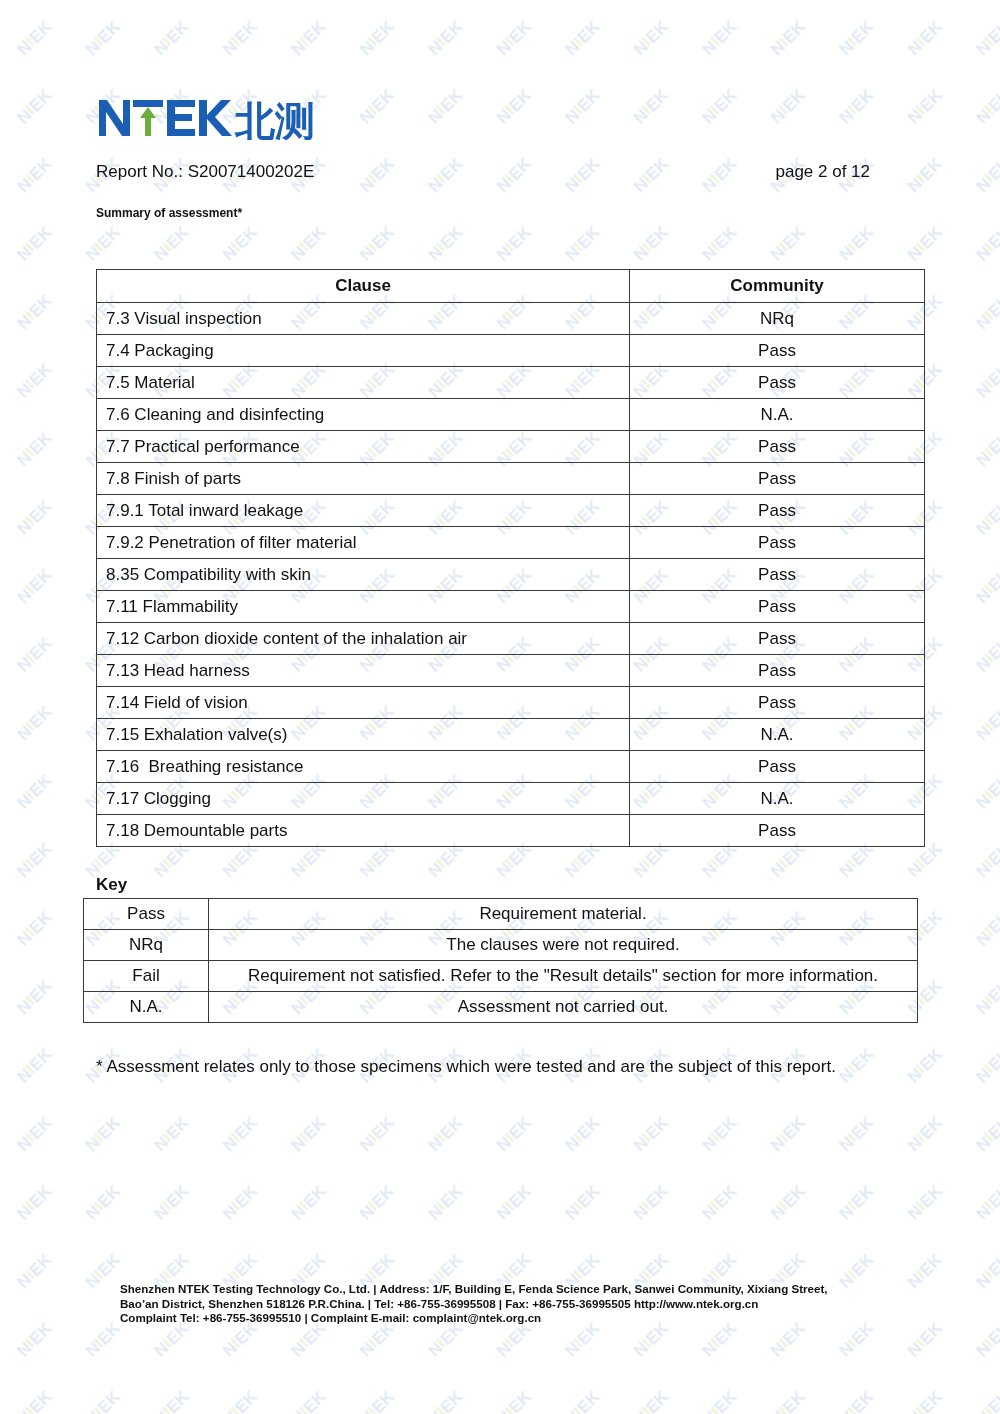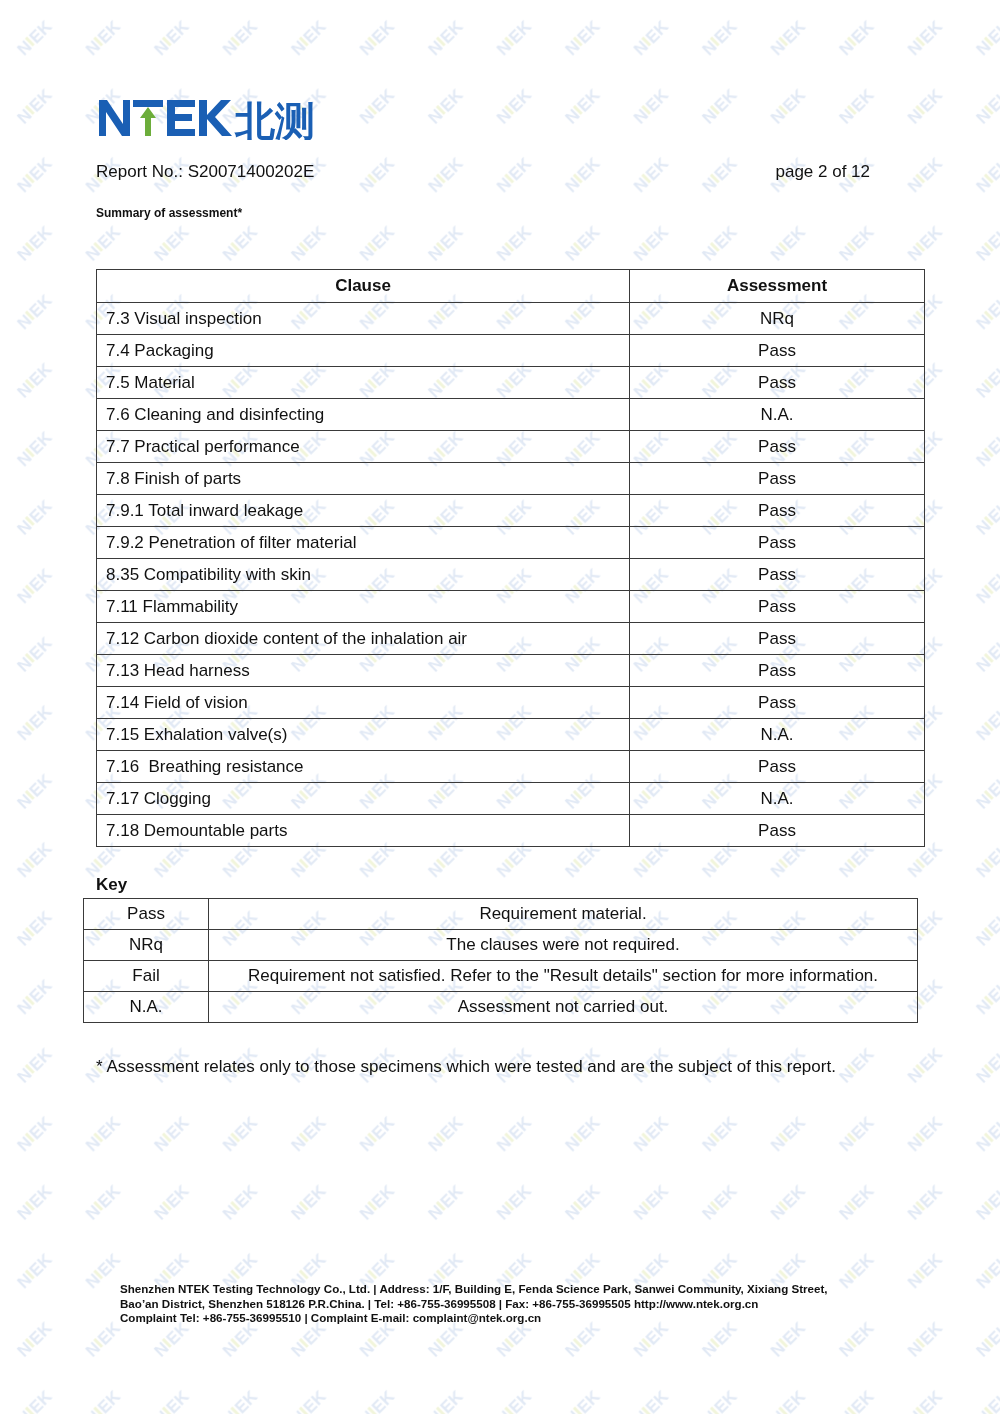--- a/index.html
+++ b/index.html
@@ -133,21 +133,21 @@
 
   <div class="report-no">Report No.: S20071400202E</div>
   <div class="page-indicator">page 2 of 12</div>
 
   <div class="section-title">Summary of assessment*</div>
 
   <table class="main">
     <thead>
       <tr>
         <th>Clause</th>
-        <th>Assessment</th>
+        <th>Community</th>
       </tr>
     </thead>
     <tbody>
       <tr>
           <td class="clause">7.3 Visual inspection</td>
           <td class="assess">NRq</td>
         </tr>
       <tr>
           <td class="clause">7.4 Packaging</td>
           <td class="assess">Pass</td>

